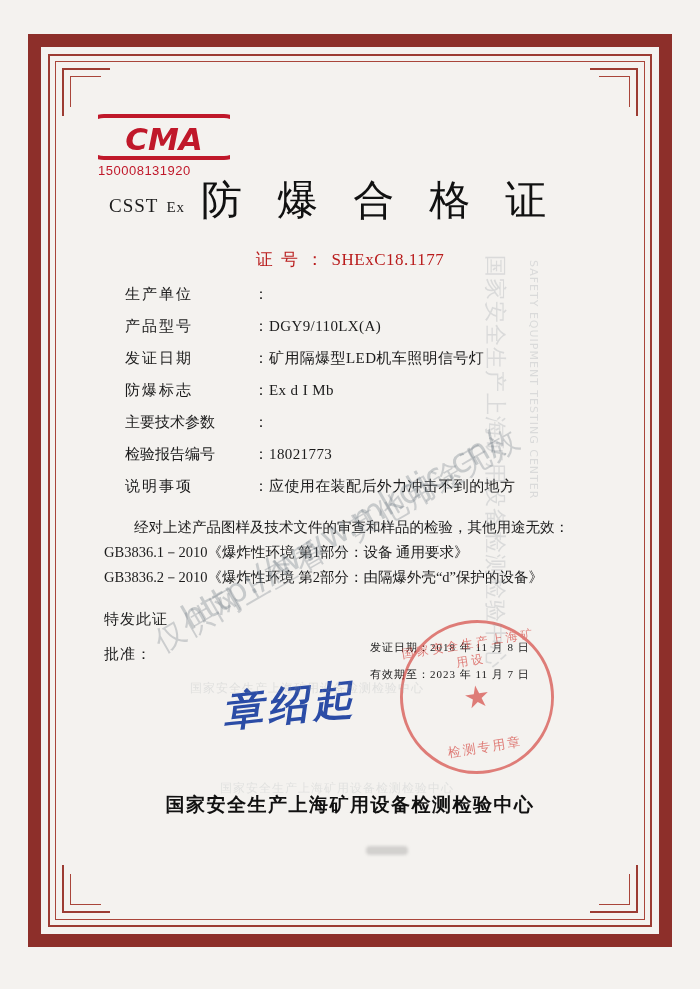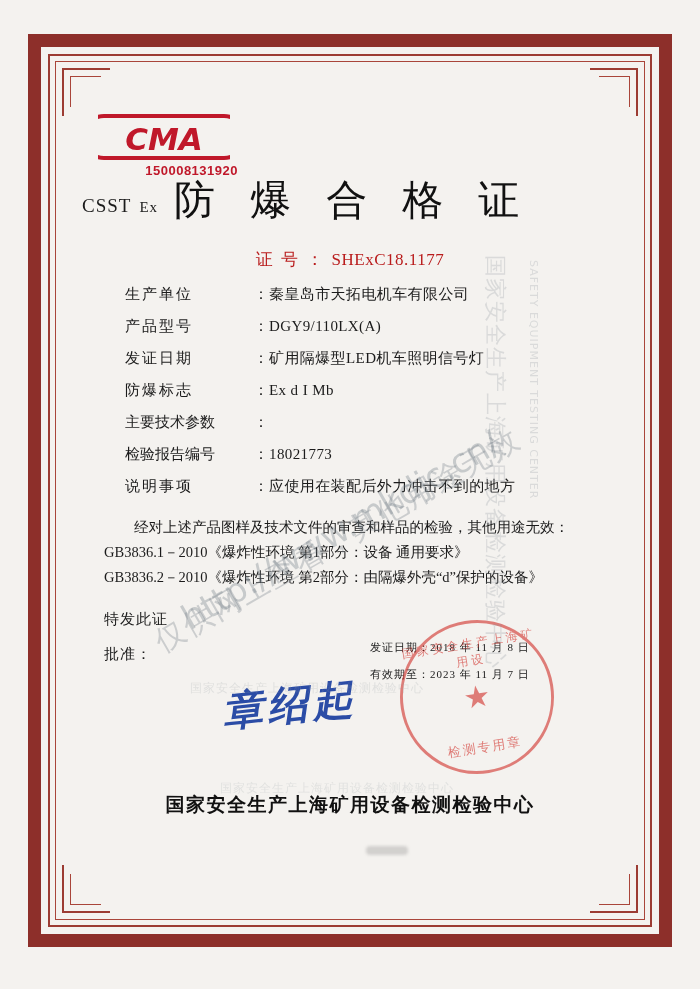--- a/index.html
+++ b/index.html
@@ -80,40 +80,40 @@
     right: 70px;
     bottom: 86px;
   }
 
   
   .cma-block {
     position: absolute;
     left: 28px;
     top: 32px;
     width: 140px;
-    text-align: right;
+    text-align: left;
   }
   .cma-logo {
     width: 132px;
     height: 50px;
     display: block;
   }
   .cma-number {
     color: #c0182a;
     font-family: "Liberation Sans", sans-serif;
     font-size: 13px;
-    font-weight: bold;
+    font-weight: normal;
     letter-spacing: 0.5px;
     margin-top: 1px;
   }
 
   
   .title-row {
     position: absolute;
-    left: 12px;
+    left: 39px;
     top: 100px;
     right: 10px;
     display: flex;
     align-items: flex-end;
   }
   .csst {
     font-family: "Liberation Serif", serif;
     font-size: 19px;
     color: #1b1b1b;
     letter-spacing: 1px;
@@ -385,21 +385,20 @@
 
     <div class="cert-no">
       <span>证 号 ：</span>
       <span class="val">SHExC18.1177</span>
     </div>
 
     <div class="fields">
       <div class="field">
         <span class="lbl">生产单位</span>
         <span class="sep">：</span>
-        <span class="val">秦皇岛市天拓电机车有限公司</span>
       </div>
       <div class="field">
         <span class="lbl">产品型号</span>
         <span class="sep">：</span>
         <span class="val">DGY9/110LX(A)</span>
       </div>
       <div class="field">
         <span class="lbl">发证日期</span>
         <span class="sep">：</span>
         <span class="val">矿用隔爆型LED机车照明信号灯</span>

